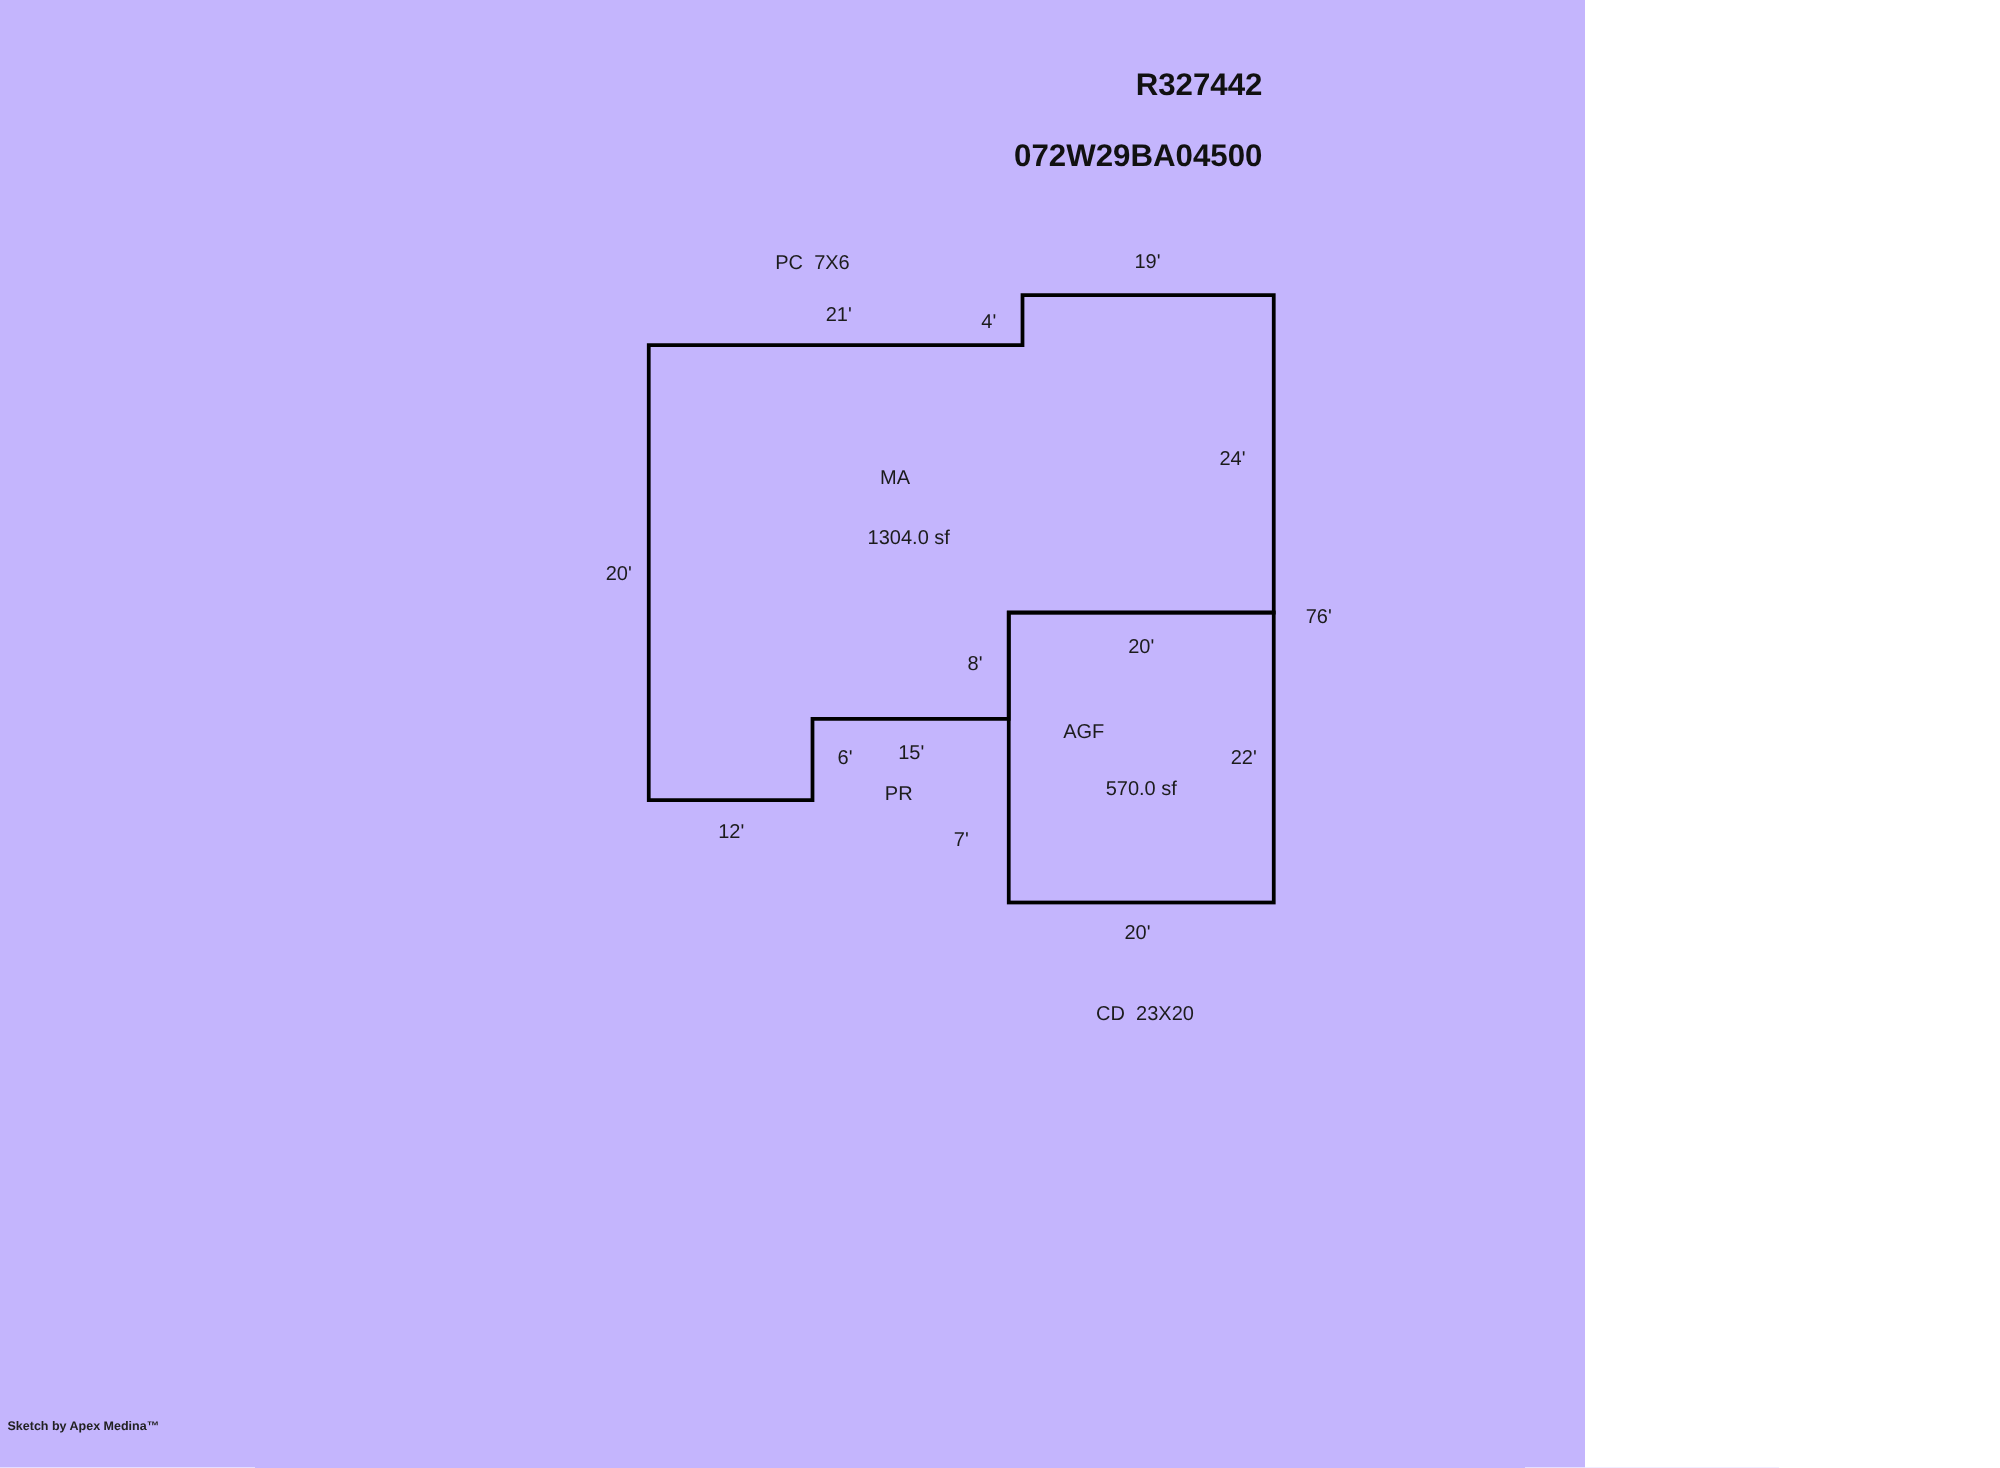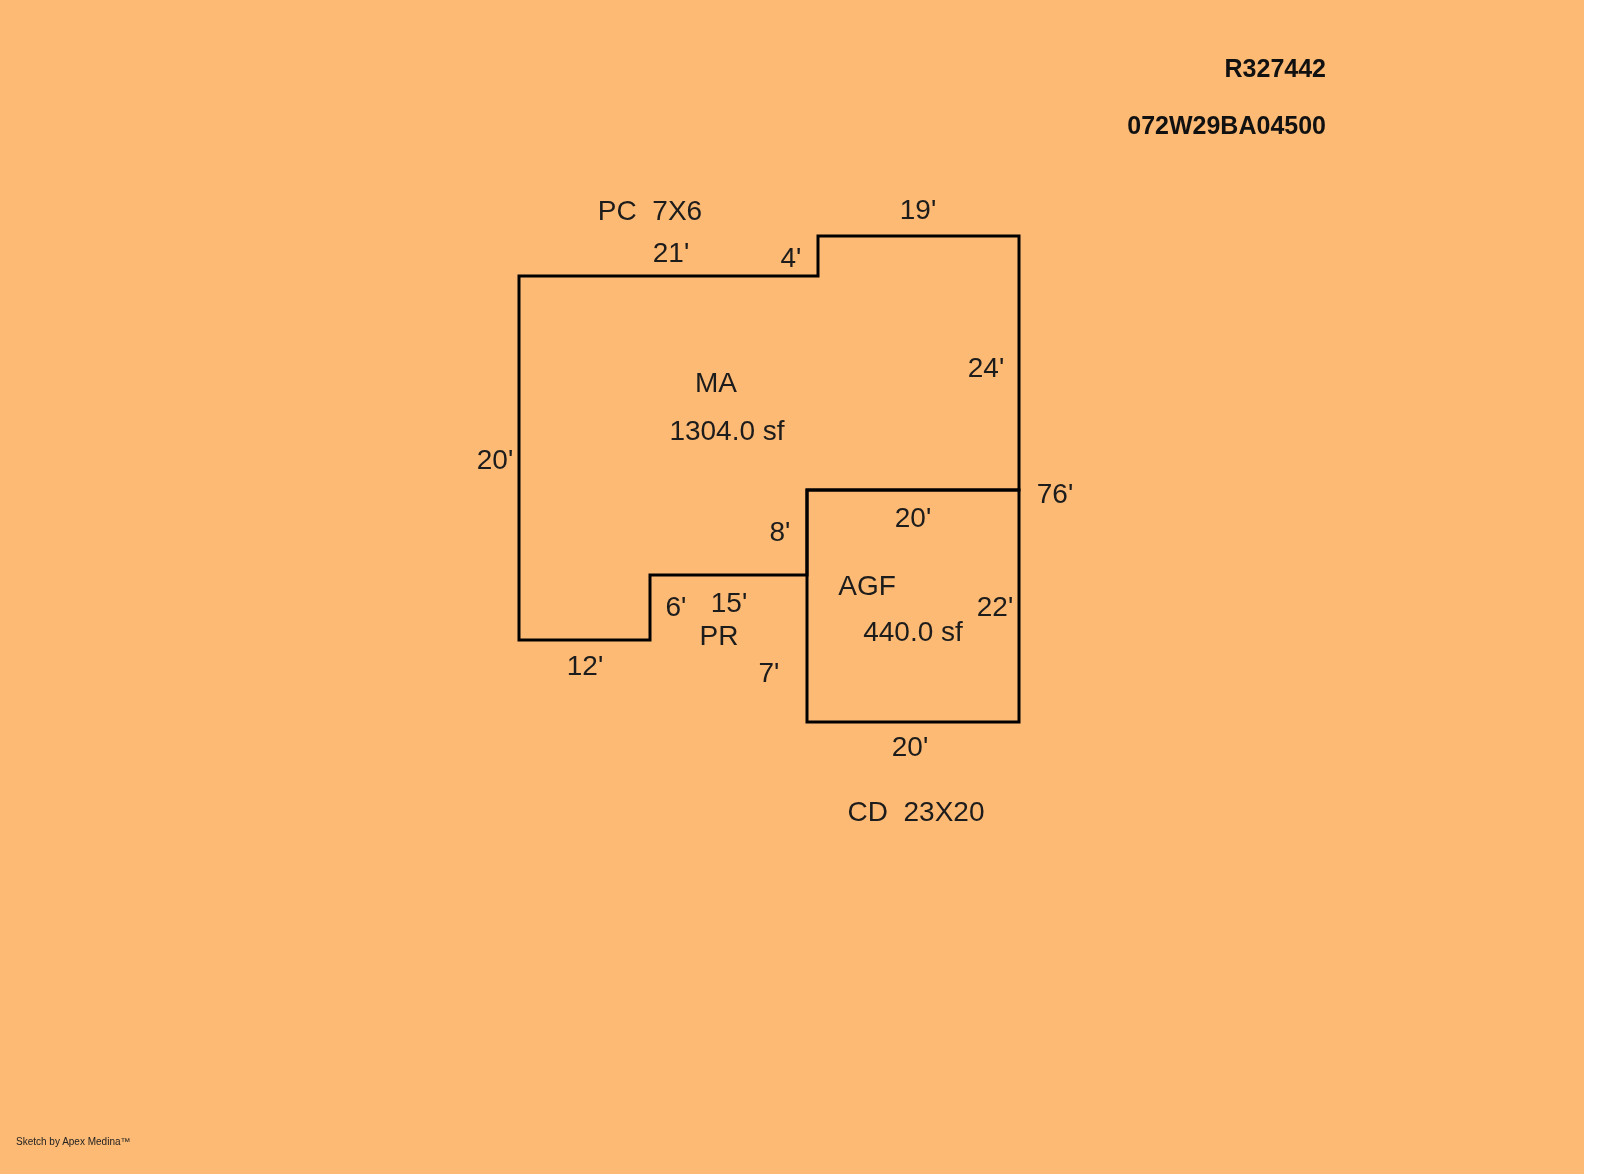--- a/index.html
+++ b/index.html
@@ -1,57 +1,58 @@
 <!DOCTYPE html>
 <html><head>
 <meta charset="utf-8">
 <style>
   * { margin: 0; padding: 0; box-sizing: border-box; }
   html, body { background: #ffffff; }
   body { font-family: "Liberation Sans", sans-serif; }
   .page {
     position: relative;
-    width: 1584px;
+    width: 1268px;
     height: 1174px;
-    background: #fdba74;
+    background: #c4b5fd;
     overflow: hidden;
   }
   .sketch-svg {
     position: absolute;
     left: 0; top: 0;
     width: 1600px;
     height: 1174px;
   }
   .lbl {
     position: absolute;
     transform: translate(-50%, -50%);
-    font-size: 28px;
+    font-size: 16px;
     color: #1c1c1c;
     white-space: pre;
     line-height: 1;
   }
   .hdr {
     position: absolute;
     right: 258px;
     text-align: right;
     font-size: 25px;
     font-weight: bold;
     color: #111111;
     white-space: pre;
     line-height: 1;
   }
   .hdr-ref    { top: 56px; }
   .hdr-parcel { top: 113px; }
   .watermark {
     position: absolute;
-    left: 16px;
+    left: 6px;
     top: 1136px;
     font-size: 10px;
     color: #222222;
     white-space: pre;
+    font-weight: bold;
   }
 </style>
 </head>
 <body>
 
 <div class="page">
 
   <svg class="sketch-svg" viewBox="0 0 1600 1174" xmlns="http://www.w3.org/2000/svg">
     <polygon points="519,276 818,276 818,236 1019,236 1019,490 807,490 807,575 650,575 650,640 519,640" fill="none" stroke="#000000" stroke-width="3" stroke-linejoin="miter"></polygon>
     <rect x="807" y="490" width="212" height="232" fill="none" stroke="#000000" stroke-width="3" stroke-linejoin="miter"></rect>
@@ -59,21 +60,21 @@
 
   <div class="hdr hdr-ref">R327442</div>
   <div class="hdr hdr-parcel">072W29BA04500</div>
 
   <span class="lbl" style="left:650px; top:211px">PC  7X6</span>
   <span class="lbl" style="left:916px; top:812px">CD  23X20</span>
 
   <span class="lbl" style="left:716px; top:383px">MA</span>
   <span class="lbl" style="left:727px; top:431px">1304.0 sf</span>
   <span class="lbl" style="left:867px; top:586px">AGF</span>
-  <span class="lbl" style="left:913px; top:632px">440.0 sf</span>
+  <span class="lbl" style="left:913px; top:632px">570.0 sf</span>
   <span class="lbl" style="left:719px; top:636px">PR</span>
 
   <span class="lbl" style="left:918px; top:210px">19'</span>
   <span class="lbl" style="left:671px; top:253px">21'</span>
   <span class="lbl" style="left:791px; top:258px">4'</span>
   <span class="lbl" style="left:986px; top:368px">24'</span>
   <span class="lbl" style="left:495px; top:460px">20'</span>
   <span class="lbl" style="left:1055px; top:494px">76'</span>
   <span class="lbl" style="left:913px; top:518px">20'</span>
   <span class="lbl" style="left:780px; top:532px">8'</span>

